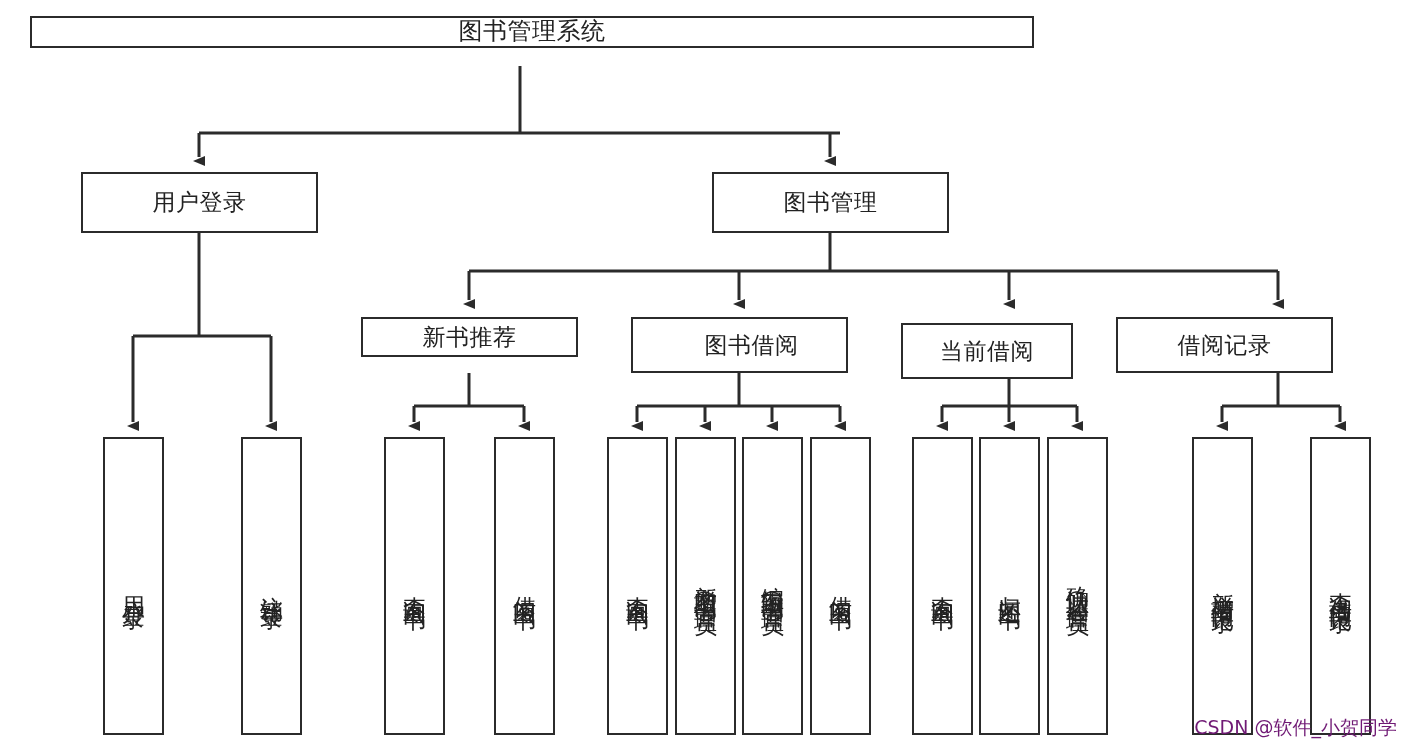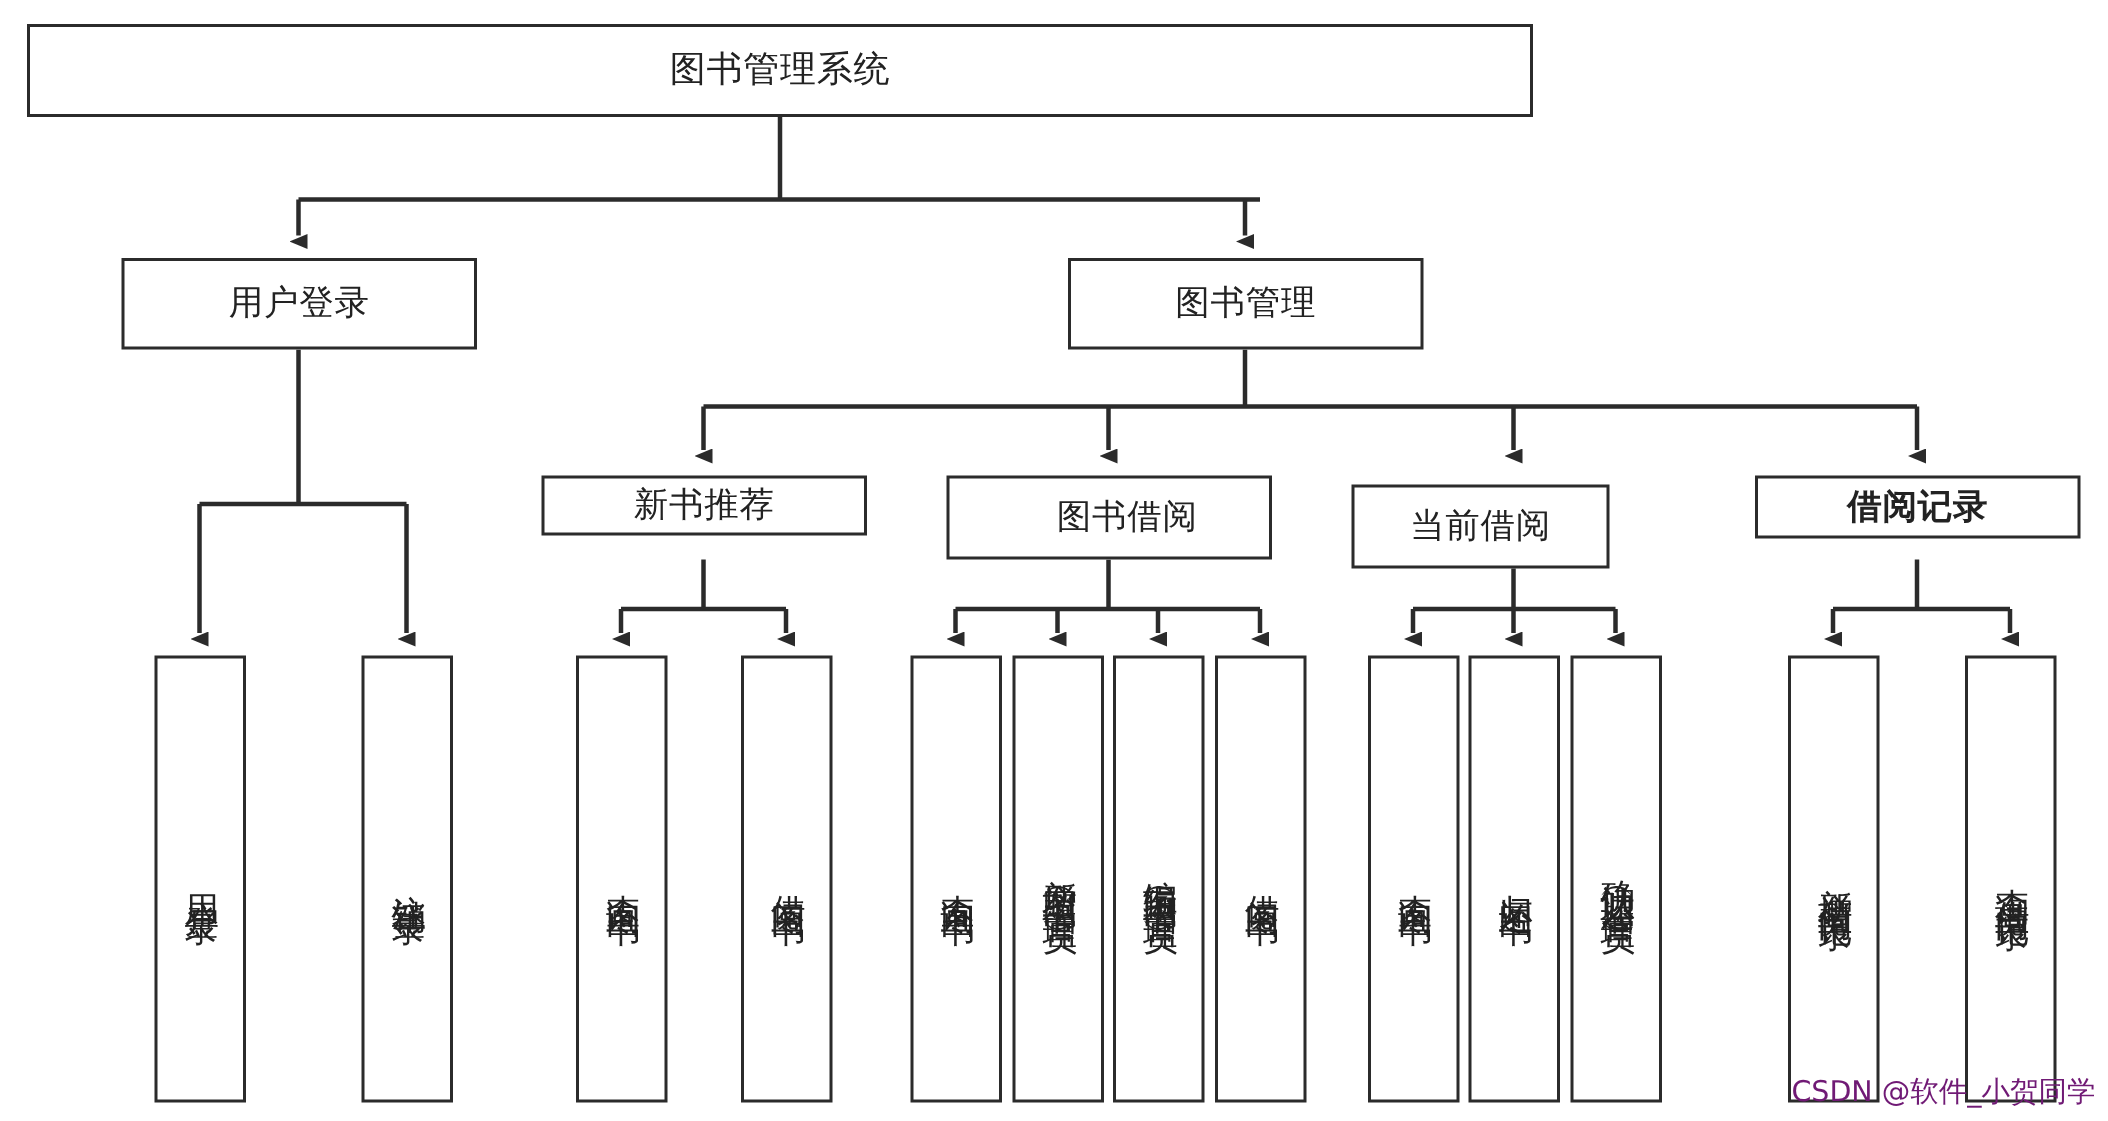--- a/index.html
+++ b/index.html
@@ -123,41 +123,41 @@
       <path d="M1009,406 L1009,422" marker-end="url(#arrow)"></path>
       <path d="M1077,406 L1077,422" marker-end="url(#arrow)"></path>
 
       <path d="M1278,373 L1278,406"></path>
       <path d="M1222,406 L1340,406"></path>
       <path d="M1222,406 L1222,422" marker-end="url(#arrow)"></path>
       <path d="M1340,406 L1340,422" marker-end="url(#arrow)"></path>
     </g>
   </svg>
 
-  <div class="node h" id="n-root" style="left:18px; top:16px; width:1004px; height:62px;">
+  <div class="node h" id="n-root" style="left:30px; top:16px; width:1004px; height:32px;">
     <span class="label">图书管理系统</span>
   </div>
 
   <div class="node h" style="left:81px; top:172px; width:237px; height:61px;">
     <span class="label">用户登录</span>
   </div>
   <div class="node h" style="left:712px; top:172px; width:237px; height:61px;justify-content:center;">
     <span class="label">图书管理</span>
   </div>
 
   <div class="node h" style="left:361px; top:317px; width:217px; height:40px;">
     <span class="label">新书推荐</span>
   </div>
   <div class="node h" style="left:631px; top:317px; width:217px; height:56px;padding-left:24px;">
     <span class="label">图书借阅</span>
   </div>
   <div class="node h" style="left:901px; top:298px; width:172px; height:56px;margin-top:25px;">
     <span class="label">当前借阅</span>
   </div>
-  <div class="node h" style="left:1170px; top:317px; width:217px; height:42px;font-weight:bold;">
+  <div class="node h" style="left:1116px; top:317px; width:217px; height:56px;">
     <span class="label">借阅记录</span>
   </div>
 
   <div class="node v" style="left:103px; top:437px; width:61px; height:298px;">
     <span class="label">用户登录</span>
   </div>
   <div class="node v" style="left:241px; top:437px; width:61px; height:298px;">
     <span class="label">注销登录</span>
   </div>
 

